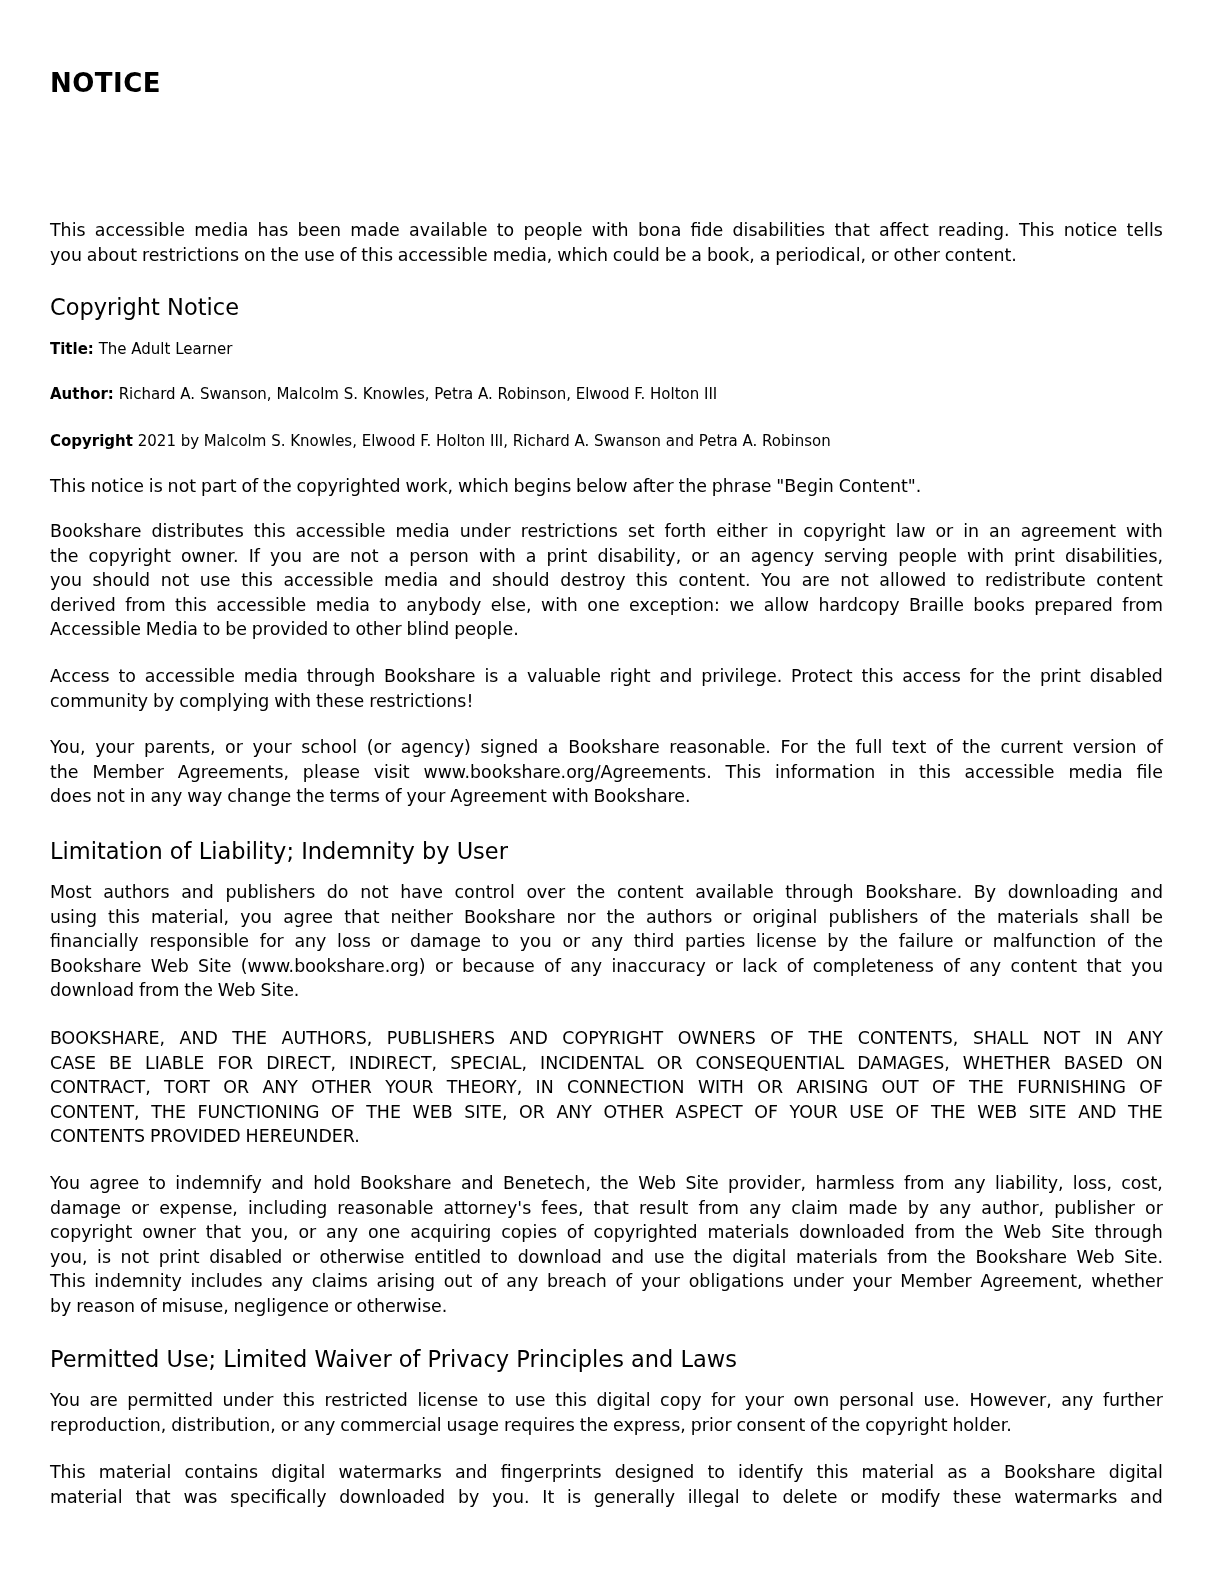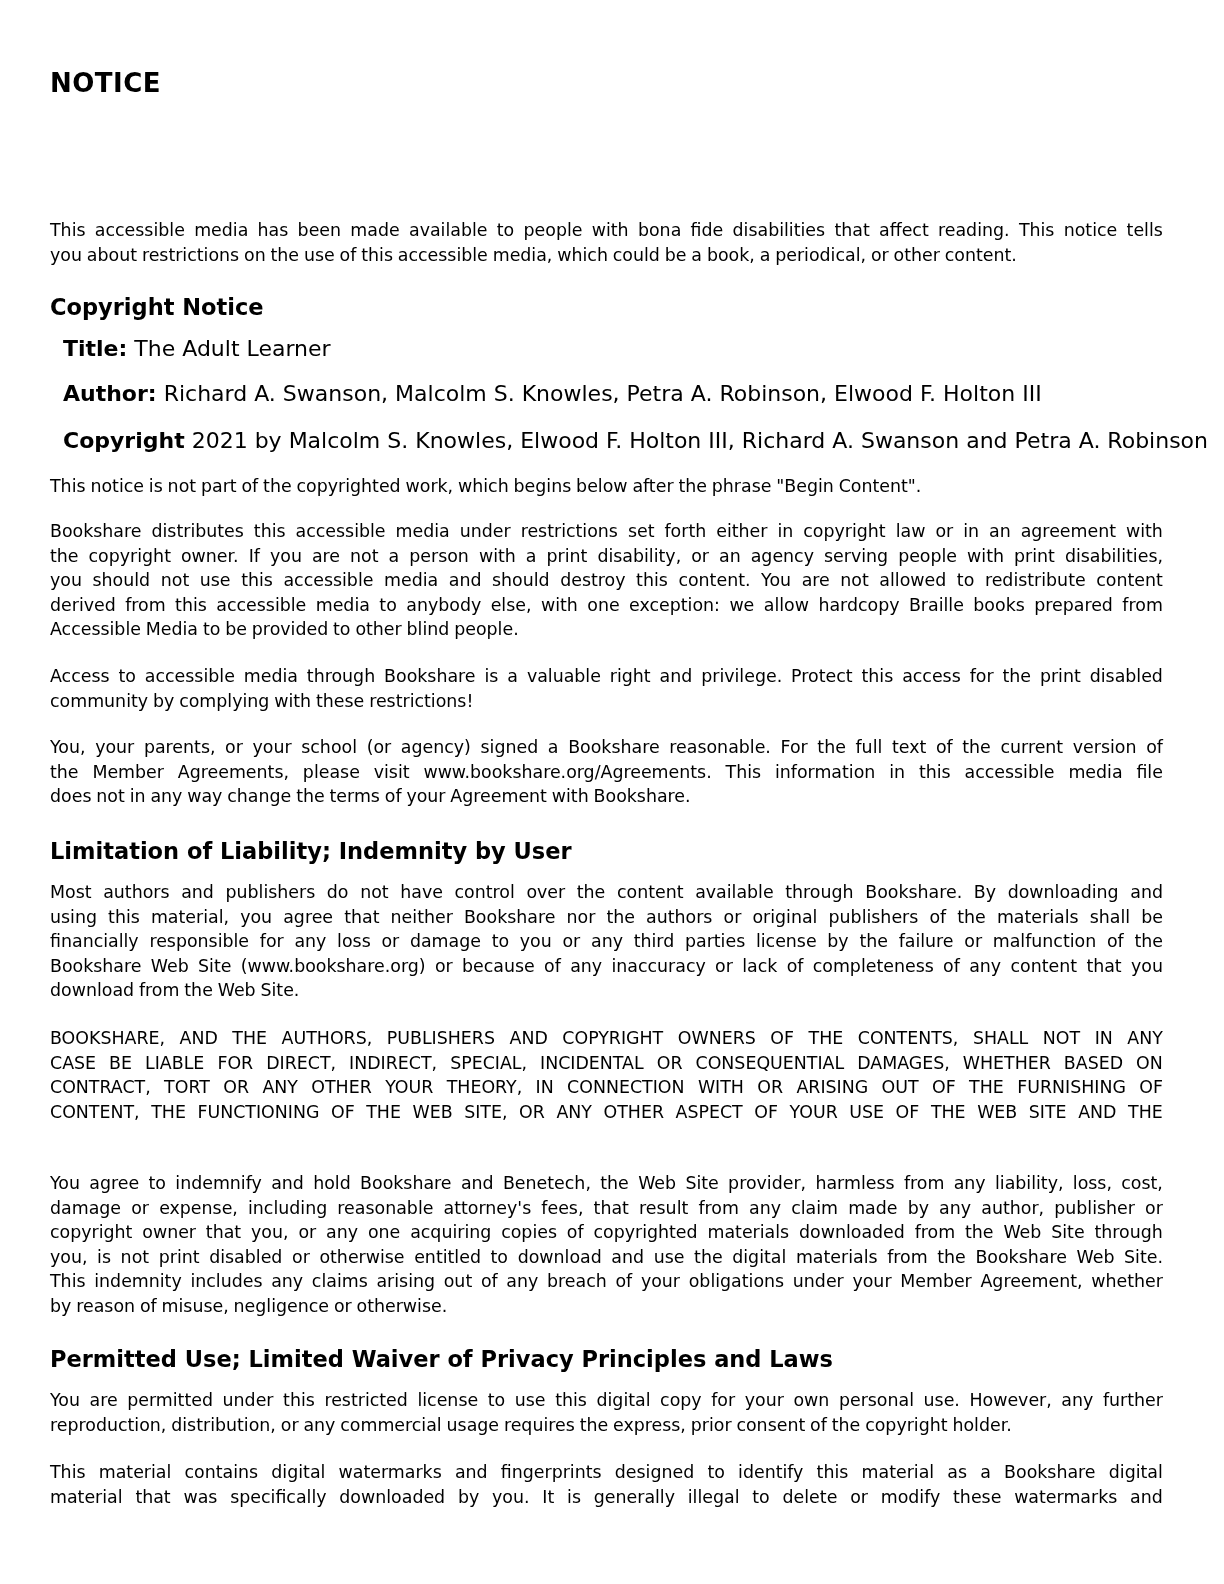--- a/index.html
+++ b/index.html
@@ -6,32 +6,32 @@
   body {
     width: 1224px; height: 1584px; position: relative; overflow: hidden;
     font-family: "DejaVu Sans", sans-serif; color: #000000;
   }
   .page { position: absolute; left: 50px; top: 0; width: 1113px; }
   .h1 {
     position: absolute; left: 0; top: 68px;
     font-weight: bold; font-size: 26px; letter-spacing: 0.5px;
   }
   .h2 {
-    position: absolute; left: 0; font-weight: bold; font-size: 22.5px;
+    position: absolute; left: 0; font-weight: normal; font-size: 22.5px;
     white-space: nowrap;
   }
   .para { position: absolute; left: 0; width: 1113px; font-size: 17.4px; }
   .jline {
     display: flex; justify-content: space-between; height: 24.6px; line-height: 24.6px;
     white-space: nowrap;
     align-items: flex-end;
   }
   .jline.last { justify-content: flex-start; gap: 0; }
   .jline.last span.w { margin-right: 0.28em; }
-  .kv { position: absolute; left: 13px; font-size: 22px; white-space: nowrap; line-height: 24px; }
+  .kv { position: absolute; left: 0; font-size: 15px; white-space: nowrap; line-height: 24px; }
   .kv b { font-weight: bold; }
 </style>
 </head>
 <body>
 
 <div class="page">
 
   <div class="h1">NOTICE</div>
 
   <div class="para" style="top:218px">
@@ -468,20 +468,25 @@
         <span class="w">OF</span>
         <span class="w">YOUR</span>
         <span class="w">USE</span>
         <span class="w">OF</span>
         <span class="w">THE</span>
         <span class="w">WEB</span>
         <span class="w">SITE</span>
         <span class="w">AND</span>
         <span class="w">THE</span>
       </div>
+      <div class="jline last">
+        <span class="w">CONTENTS</span>
+        <span class="w">PROVIDED</span>
+        <span class="w">HEREUNDER.</span>
+      </div>
     </div>
 
   <div class="para" style="top:1171px">
       <div class="jline">
         <span class="w">You</span>
         <span class="w">agree</span>
         <span class="w">to</span>
         <span class="w">indemnify</span>
         <span class="w">and</span>
         <span class="w">hold</span>

